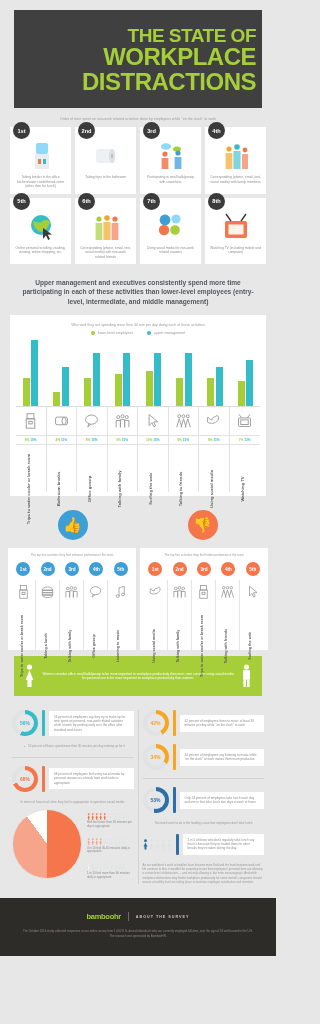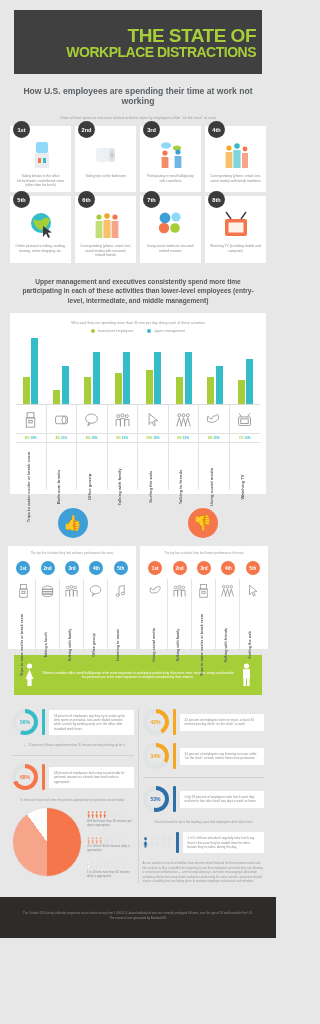--- a/index.html
+++ b/index.html
@@ -19,21 +19,21 @@
     padding: 16px 6px 14px 6px;
     text-align: right;
   }
   .title-l1, .title-l2 {
     color: #a6ce39;
     font-weight: bold;
     letter-spacing: -0.5px;
     line-height: 1.02;
   }
   .title-l1 { font-size: 19px; }
-  .title-l2 { font-size: 14px; }
+  .title-l2 { font-size: 24px; }
   .subtitle {
     text-align: center;
     font-size: 8.6px;
     font-weight: bold;
     color: #5a5f63;
     margin: 12px 10px 0 10px;
     line-height: 1.25;
   }
   .microcap {
     text-align: center;
@@ -231,21 +231,20 @@
 </style>
 </head>
 <body>
 
 <div class="page">
 
   <div class="header-band">
     <div class="title-l1">THE STATE OF</div>
     <div class="title-l2">WORKPLACE DISTRACTIONS</div>
   </div>
-  <div class="subtitle">How U.S. employees are spending their time at work not working</div>
   <div class="microcap">Order of time spent on non-work related activities done by employees while "on the clock" at work</div>
 
   <div class="rank-grid" id="rankGrid">
       <div class="rank-card">
         <div class="rank-badge">1st</div>
         <div class="rank-art">
           <svg width="28" height="30" viewBox="0 0 28 30">
             <rect x="9" y="2" width="12" height="11" rx="2" fill="#8ed8f8"></rect>
             <rect x="8" y="13" width="14" height="15" rx="1" fill="#e9edef"></rect>
             <rect x="11" y="18" width="3" height="5" fill="#f4764a"></rect>
@@ -879,15 +878,20 @@
           </div>
         <div class="stat-bar" style="background:#2e6fa7"></div>
         <div class="stat-card">1 in 5 of those who don't regularly take lunch say that it's because they've traded them for other breaks they've taken during the day.</div>
       </div>
 
       <div class="closing">As our workforce's work schedules have become more fluid and the lines between work and life continue to blur, it wouldn't be surprising to see that employees' personal lives are allowing a certain level of distraction — and not only allowing it, but even encouraging it. And while workplace distractions may hinder workplace productivity for some overall, companies should ensure a healthy level are taking place to maintain employee satisfaction and retention.</div>
     </div>
   </div>
 
   <div class="footer">
+    <div class="foot-brand">
+      <span class="foot-logo">bamboohr</span>
+      <span class="foot-bar"></span>
+      <span class="foot-about">ABOUT THE SURVEY</span>
+    </div>
     <div class="foot-text">The October 2016 study collected responses via an online survey from 1,000 U.S.-based individuals who are currently employed full-time, over the age of 18 and located in the U.S. The research was generated by BambooHR.</div>
   </div>
 </div>
 
 </body></html>

